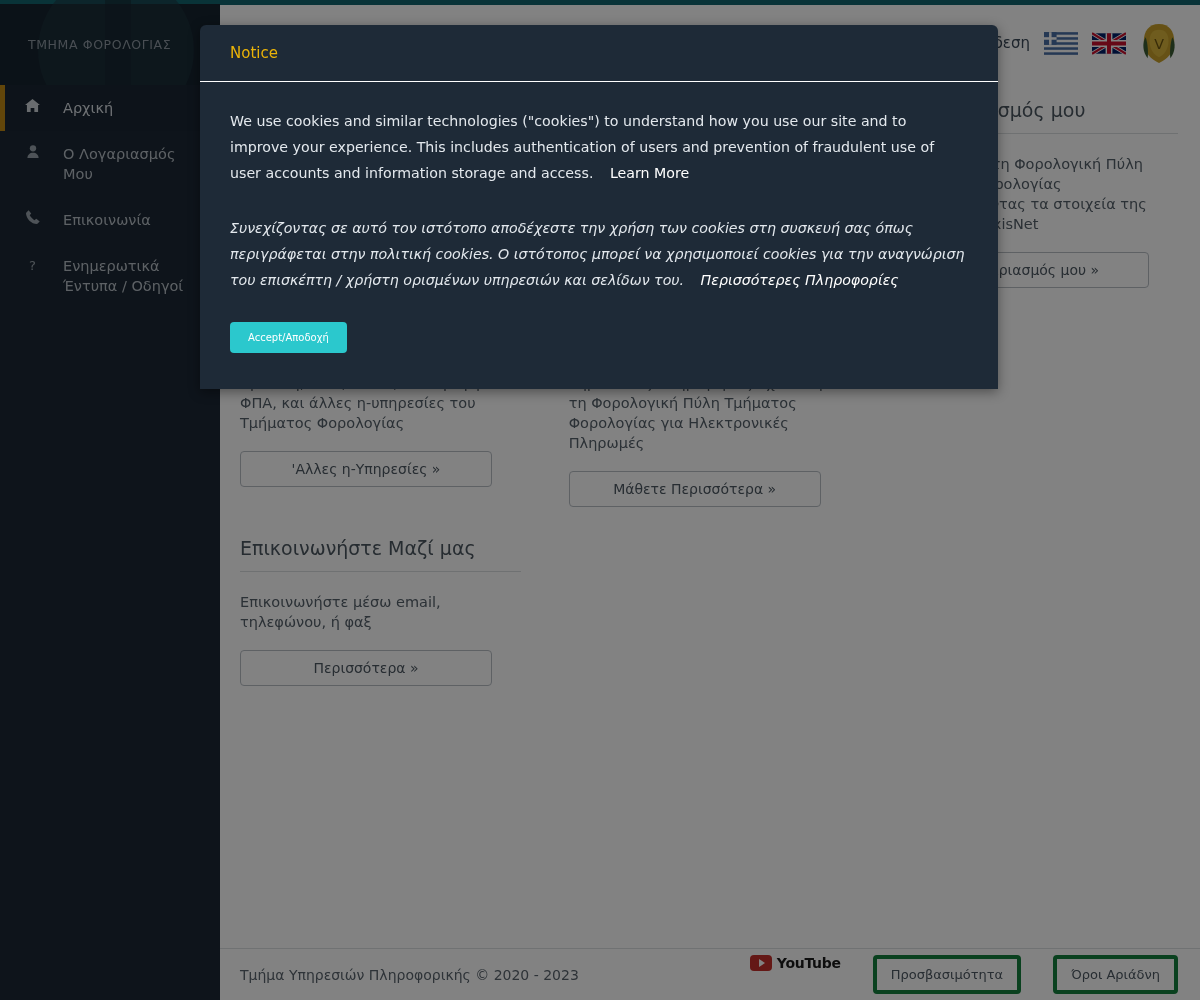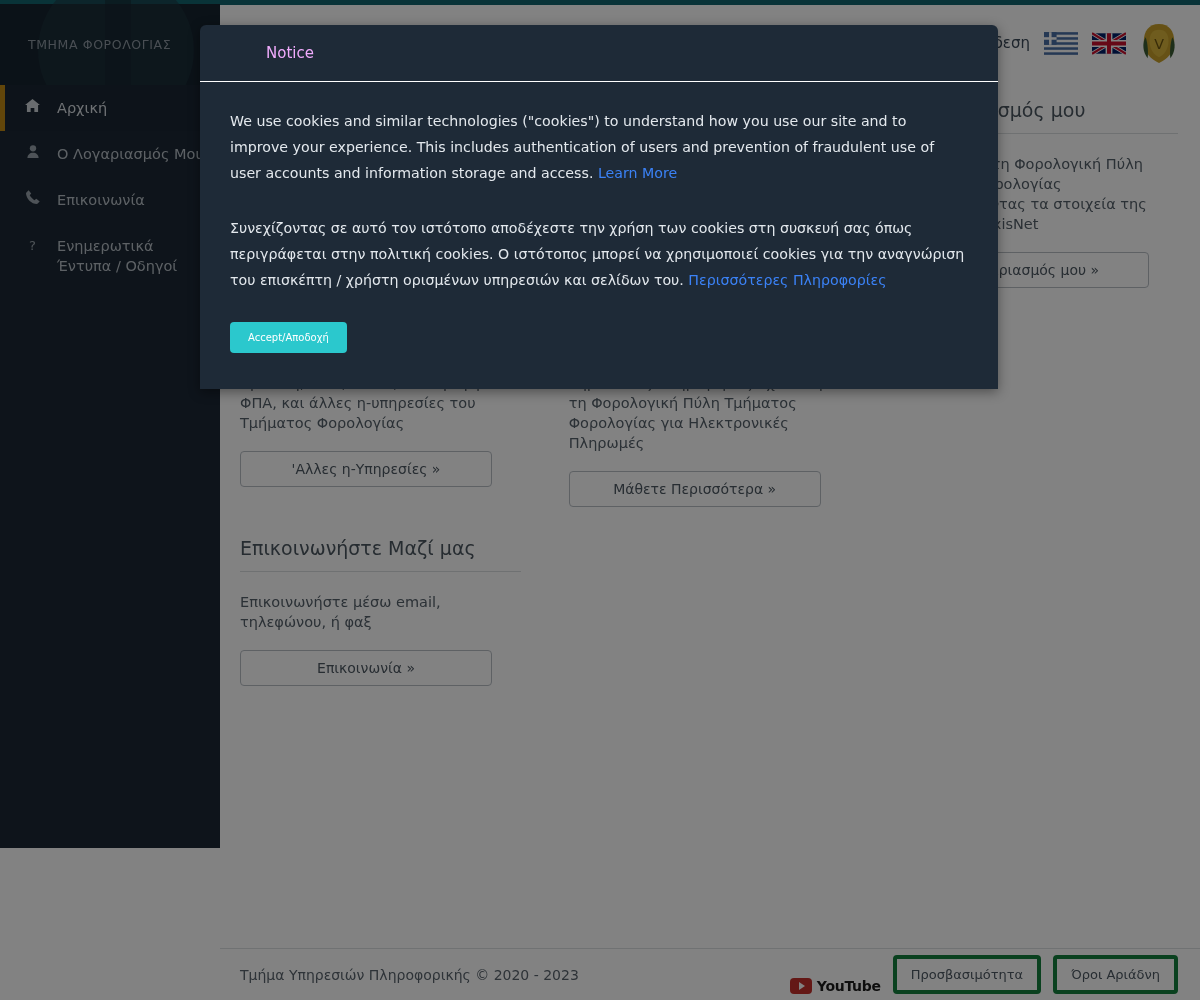--- a/index.html
+++ b/index.html
@@ -8,21 +8,21 @@
     overflow: hidden;
     font-family: "DejaVu Sans", "Liberation Sans", sans-serif;
   }
   body { position: relative; background: #ffffff; }
 
   
   #page { position: absolute; inset: 0; display: flex; background: #fff; }
 
   
   #sidebar {
-    width: 220px; height: 848px;
+    width: 220px; height: 1000px;
     background: #1d2935;
     position: relative; flex: 0 0 220px;
     overflow: hidden;
   }
   .sb-topstrip { height: 4px; background: #13646f; }
   .sb-brand {
     height: 81px; position: relative;
     background: #17242f;
     display: flex; align-items: center;
   }
@@ -36,21 +36,21 @@
     width: 26px; height: 130px;
     background: #16252f; opacity: .5;
   }
   .sb-brand-text {
     position: relative; z-index: 2;
     color: #8f9aa3; font-size: 12.5px; letter-spacing: .6px;
     padding-left: 28px; font-weight: 400;
   }
   .sb-menu { padding-top: 0; }
   .sb-item {
-    display: flex; align-items: flex-start; gap: 16px;
+    display: flex; align-items: flex-start; gap: 22px;
     padding: 13px 14px 13px 24px;
     color: #b7bfc7; font-size: 14.5px; line-height: 20px;
     cursor: pointer; position: relative;
   }
   .sb-item.active {
     background: #1b2733;
     border-left: 5px solid #c08a14;
     padding-left: 19px;
     color: #d8dee4;
   }
@@ -118,21 +118,21 @@
   .col3 .btn { max-width: 252px; }
 
   
   #footer {
     flex: 0 0 52px; height: 52px;
     border-top: 1px solid #dcdfe2;
     display: flex; align-items: center;
     padding: 0 22px 0 20px; gap: 14px;
   }
   .foot-copy { font-size: 14px; color: #5b656e; }
-  .foot-right { margin-left: auto; display: flex; align-items: flex-end; gap: 12px; border-radius: 13px; }
+  .foot-right { margin-left: auto; display: flex; align-items: flex-start; gap: 32px; border-radius: 13px; }
   .yt {
     display: flex; align-items: center; gap: 5px; cursor: pointer;
   }
   .yt-badge {
     width: 22px; height: 16px; border-radius: 4px; background: #c4302b;
     display: flex; align-items: center; justify-content: center;
   }
   .yt-badge::after {
     content: ""; width: 0; height: 0;
     border-left: 6px solid #ffffff;
@@ -160,29 +160,30 @@
     z-index: 60;
     display: flex; flex-direction: column;
     box-shadow: 0 3px 12px rgba(0,0,0,.4);
   }
   .modal-head {
     height: 57px; flex: 0 0 57px;
     display: flex; align-items: center;
     padding: 0 30px;
     border-bottom: 1.5px solid #ffffff;
   }
-  .modal-title { color: #f0abfc; font-size: 15px; margin-left: 36px; }
+  .modal-title { color: #eab308; font-size: 15px; }
   .modal-body { padding: 26px 30px 0 30px; }
   .modal-body p {
     color: #e3e8ed; font-size: 14.2px; line-height: 26px;
     margin-bottom: 0;
   }
-  .modal-body p.second { margin-top: 29px; }
+  .modal-body p.second { margin-top: 29px; font-style: italic; }
   .modal-link {
-    color: #3b82f6; text-decoration: none; cursor: pointer;
+    color: #ffffff; text-decoration: none; cursor: pointer;
+    margin-left: 12px;
   }
   .accept-btn {
     margin-top: 29px;
     background: #2bc8cd; border: none; border-radius: 4px;
     color: #ffffff; font-size: 10px; font-family: inherit;
     padding: 10px 18px; cursor: pointer;
   }
 </style>
 </head>
 <body>
@@ -293,21 +294,21 @@
         <h3>Ο Λογαριασμός μου</h3>
         <div class="rule"></div>
         <p>Συνδεθείτε στη Φορολογική Πύλη Τμήματος Φορολογίας χρησιμοποιώντας τα στοιχεία της υπηρεσίας TaxisNet</p>
         <button class="btn">Ο Λογαριασμός μου »</button>
       </div>
 
       <div class="card" style="grid-column:1;grid-row:3;">
         <h3>Επικοινωνήστε Μαζί μας</h3>
         <div class="rule"></div>
         <p>Επικοινωνήστε μέσω email, τηλεφώνου, ή φαξ</p>
-        <button class="btn">Επικοινωνία »</button>
+        <button class="btn">Περισσότερα »</button>
       </div>
 
     </main>
 
     <footer id="footer">
       <span class="foot-copy">Τμήμα Υπηρεσιών Πληροφορικής © 2020 - 2023</span>
       <div class="foot-right">
         <span class="yt">
           <span class="yt-badge"></span>
           <span class="yt-word">YouTube</span>

